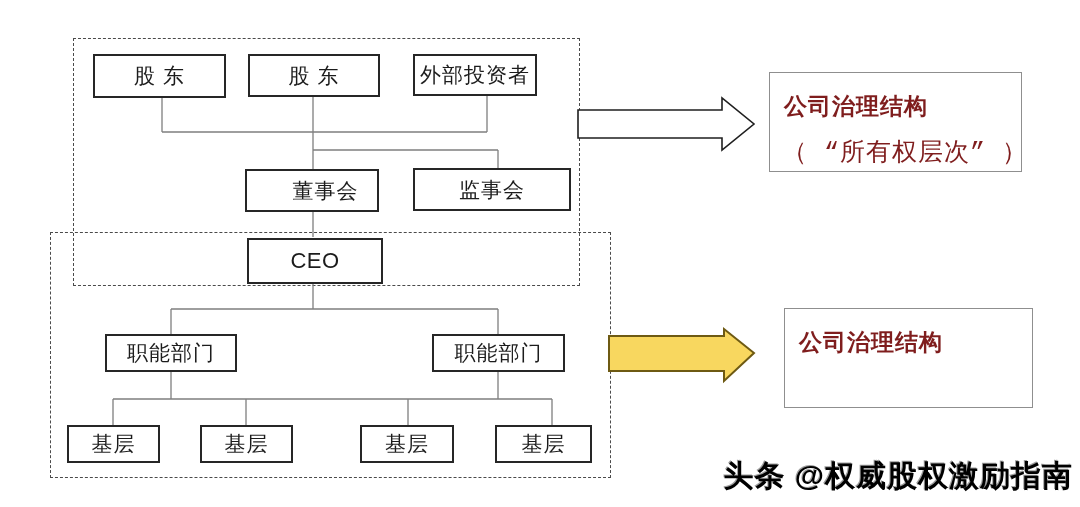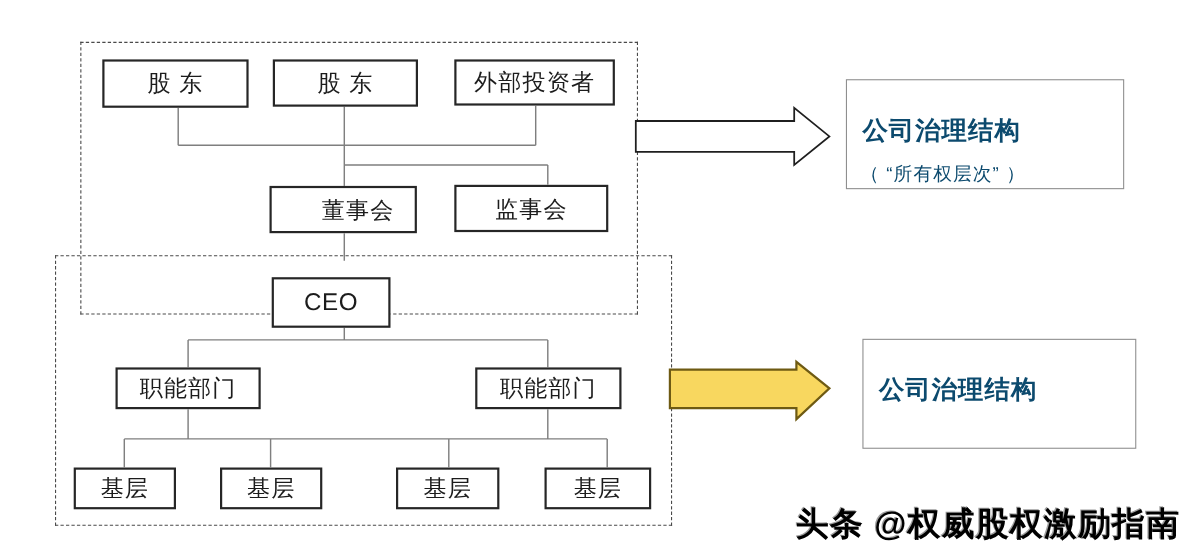--- a/index.html
+++ b/index.html
@@ -24,45 +24,45 @@
     border:2px solid #262626;
     background:#ffffff;
     display:flex;align-items:center;justify-content:center;
     font-size:21px;color:#1c1c1c;
     letter-spacing:1px;
     white-space:nowrap;
     text-align:right;
   }
   .n-sh1{left:93px;top:54px;width:133px;height:44px;}
   .n-sh2{left:248px;top:54px;width:132px;height:43px;}
-  .n-ext{left:413px;top:54px;width:146px;height:42px;}
+  .n-ext{left:413px;top:54px;width:124px;height:42px;}
   .n-board{left:245px;top:169px;width:134px;height:43px;padding-left:27px;}
-  .n-sup{left:413px;top:168px;width:140px;height:43px;}
-  .n-ceo{left:247px;top:252px;width:108px;height:46px;font-size:22px;letter-spacing:0.5px;}
+  .n-sup{left:413px;top:168px;width:158px;height:43px;}
+  .n-ceo{left:247px;top:238px;width:136px;height:46px;font-size:22px;letter-spacing:0.5px;}
   .n-deptl{left:105px;top:334px;width:132px;height:38px;}
   .n-deptr{left:432px;top:334px;width:133px;height:38px;}
   .n-b1{left:67px;top:425px;width:93px;height:38px;}
   .n-b2{left:200px;top:425px;width:93px;height:38px;}
   .n-b3{left:360px;top:425px;width:94px;height:38px;}
   .n-b4{left:495px;top:425px;width:97px;height:38px;}
   .annotation{
     position:absolute;
     box-sizing:border-box;
     border:1px solid #8f8f8f;
     background:#ffffff;
-    padding:28px 10px 10px 12px;
-    color:#0c4a6e;
+    padding:16px 10px 10px 12px;
+    color:#7f1d1d;
   }
   #annotation-governance{left:769px;top:72px;width:253px;height:100px;}
   #annotation-management{left:784px;top:308px;width:249px;height:100px;}
   .annotation .title{
     font-size:23px;font-weight:bold;letter-spacing:1px;margin:2px 0 0 2px;
   }
   .annotation .subtitle{
-    font-size:17px;margin:13px 0 0 0;letter-spacing:1px;white-space:nowrap;
+    font-size:25px;margin:13px 0 0 0;letter-spacing:1px;white-space:nowrap;font-family:Liberation Mono, monospace;
   }
   #watermark{
     position:absolute;
     right:7px;top:456px;
     font-size:30px;font-weight:bold;
     letter-spacing:1px;
     color:#000000;
     text-shadow:-1px -1px 0 #9e9e9e, 1px 1px 0 #ffffff;
     white-space:nowrap;
   }

